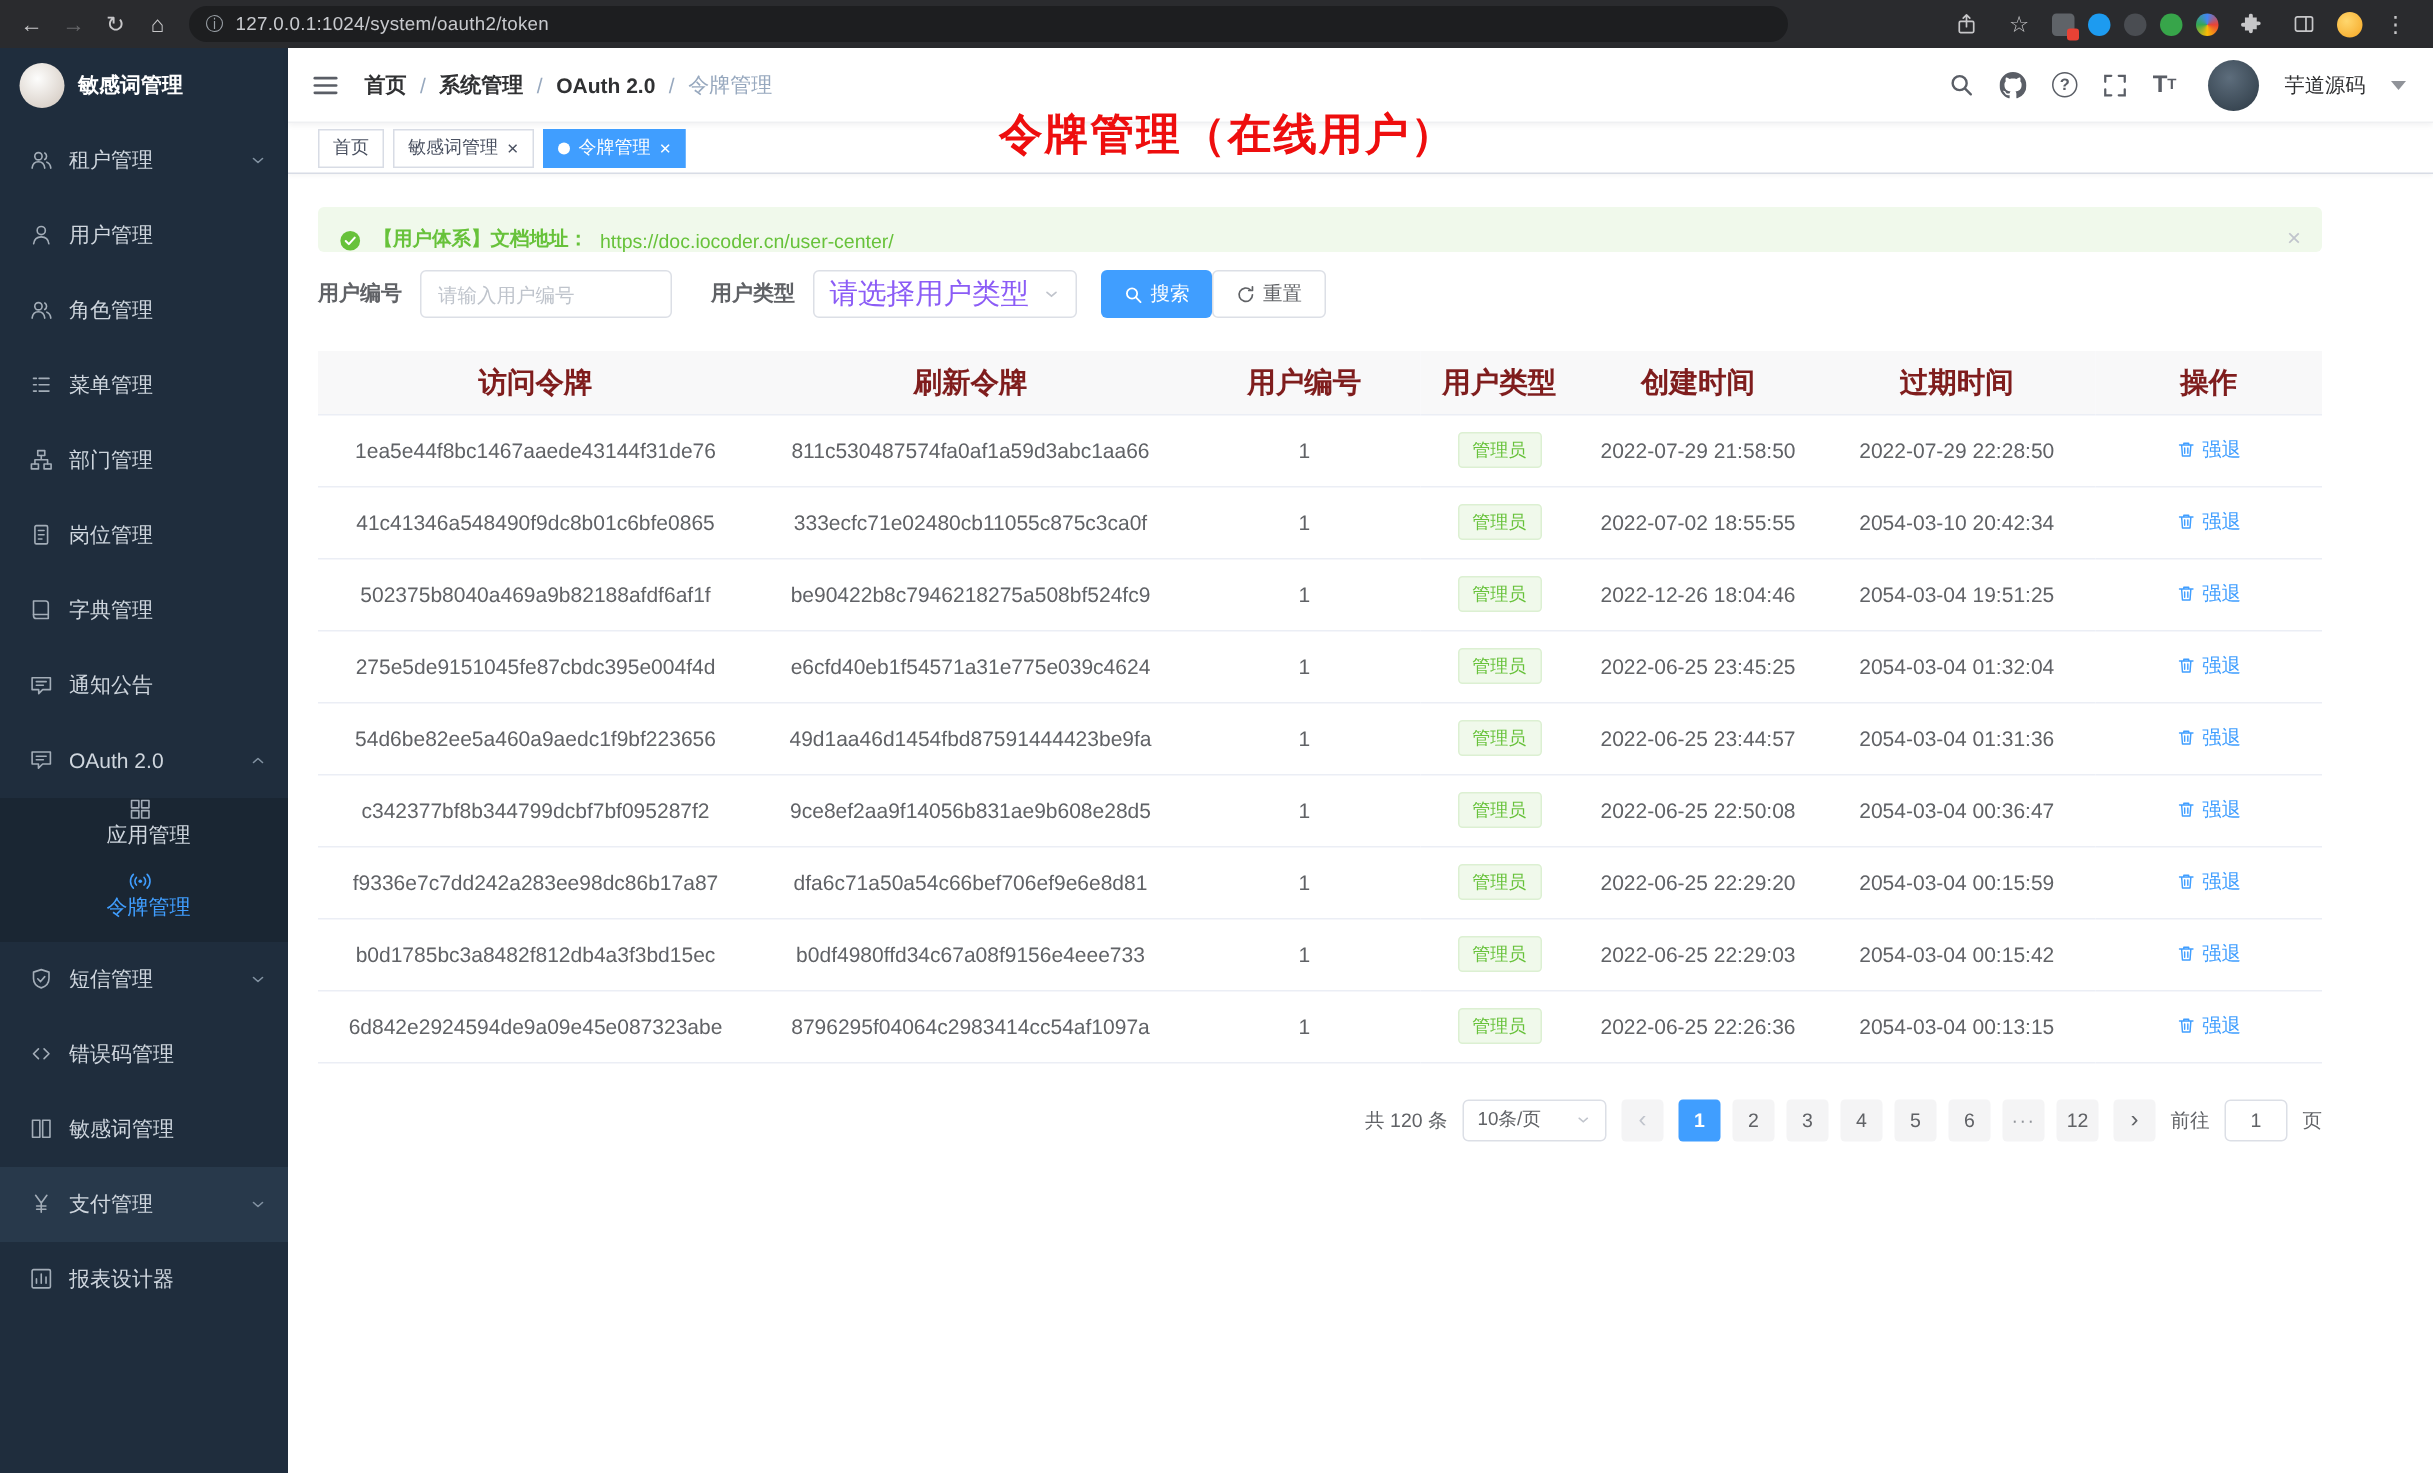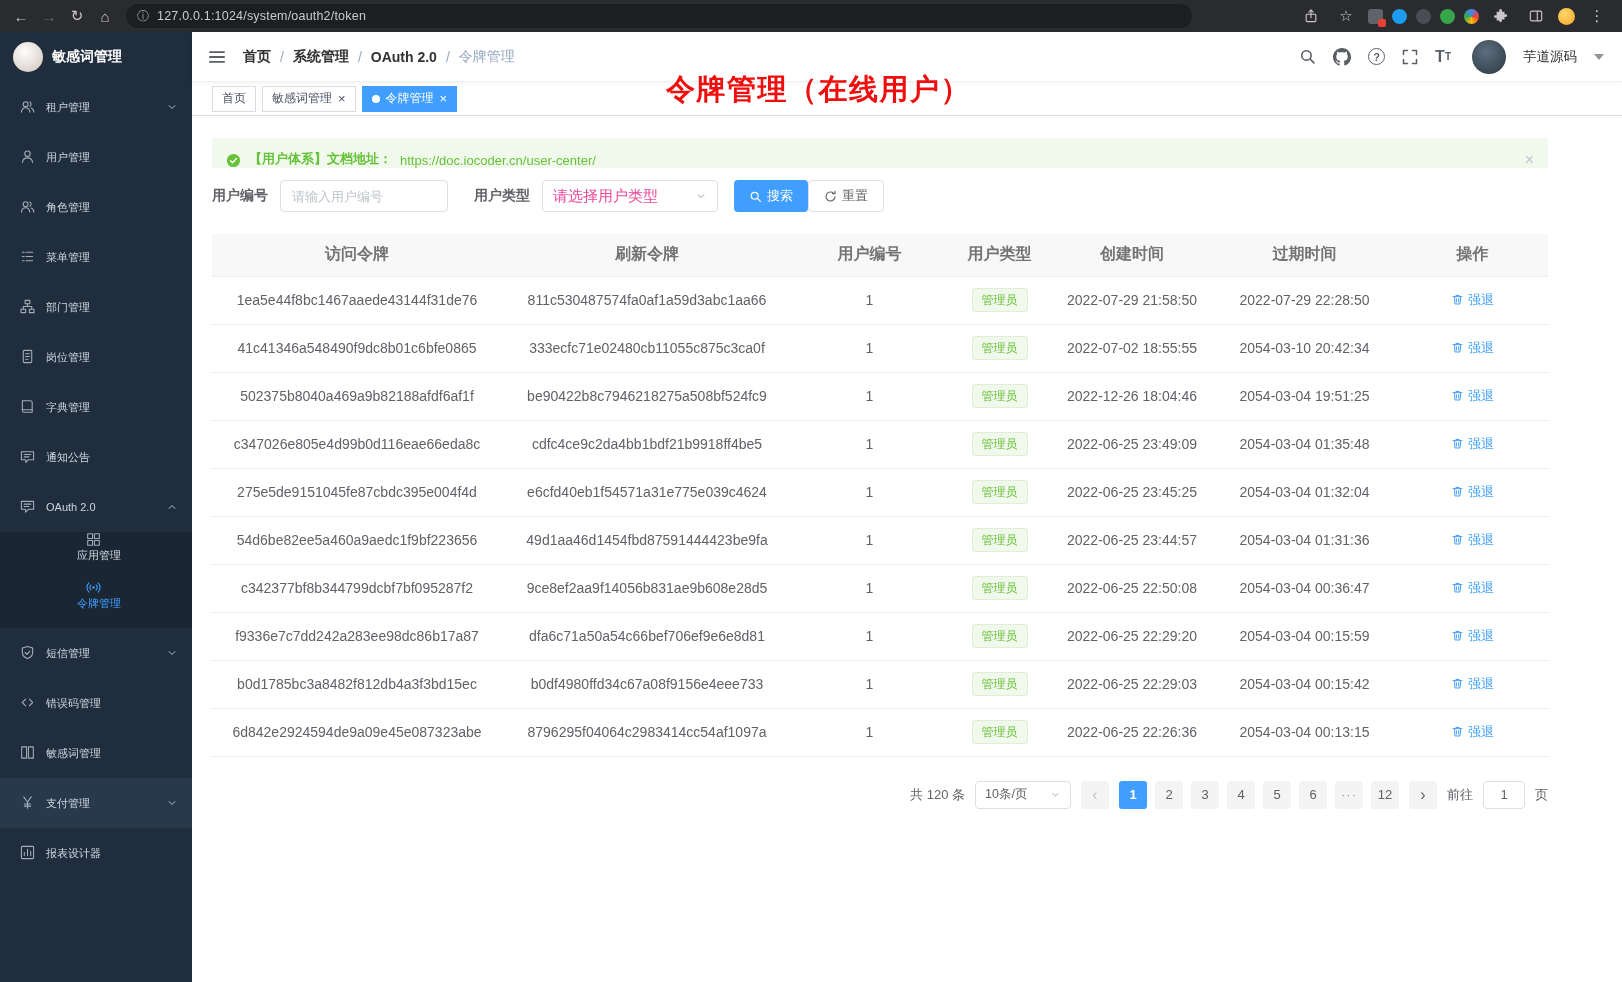--- a/index.html
+++ b/index.html
@@ -29,21 +29,21 @@
 
   
   .app { display:flex; height:950px; }
   .sidebar { width:192px; flex:none; background:#1f2d3d; display:flex; flex-direction:column; }
   .logo { height:50px; flex:none; display:flex; align-items:center; gap:9px; padding-left:13px; }
   .logo-avatar { width:30px; height:30px; border-radius:50%; flex:none;
                  background:radial-gradient(circle at 40% 35%, #fdfdfc, #cfc4ba); }
   .logo-title { color:#fff; font-size:14px; font-weight:700; white-space:nowrap; }
   .menu { flex:1; overflow:hidden; }
   .menu-item { height:50px; display:flex; align-items:center; padding:0 14px 0 20px;
-               font-size:11px; color:#cfd6de; cursor:pointer; white-space:nowrap; }
+               font-size:14px; color:#cfd6de; cursor:pointer; white-space:nowrap; }
   .menu-item.highlight { background:#28394b; }
   .mi-icon { width:16px; height:16px; margin-right:10px; color:#a3adb8; display:inline-flex; flex:none; }
   .mi-label { flex:1; overflow:hidden; }
   .mi-arrow { color:#8292a2; display:inline-flex; flex:none; }
   .submenu { background:#1a2633; }
   .submenu .menu-item { height:48px;flex-direction:column; }
   .menu-item.active, .menu-item.active .mi-icon { color:#409eff; }
 
   .main { flex:1; display:flex; flex-direction:column; min-width:0; background:#fff; }
 
@@ -84,29 +84,29 @@
   .alert-link { color:#67c23a; font-size:13px; text-decoration:none; cursor:pointer; }
   .alert-close { margin-left:auto; color:#c0c4cc; font-size:16px; cursor:pointer; line-height:1; }
 
   .filters { display:flex; align-items:center; margin-bottom:22px; }
   .flabel { font-size:14px; font-weight:700; color:#606266; margin-right:12px; white-space:nowrap; }
   .finput { width:168px; height:32px; border:1px solid #dcdfe6; border-radius:4px; padding:0 11px;
             font-size:13px; color:#606266; outline:none; margin-right:26px; font-family:inherit; }
   .finput::placeholder { color:#bfc4cc; }
   .fselect { width:176px; height:32px; border:1px solid #dcdfe6; border-radius:4px; display:flex;
              align-items:center; justify-content:space-between; padding:0 10px; margin-right:16px; cursor:pointer; }
-  .fsel-ph { color:#ec4899; font-size:15px; }
+  .fsel-ph { color:#8b5cf6; font-size:19px; }
   .fselect svg { color:#c0c4cc; }
   .btn { height:32px; border:none; border-radius:4px; display:inline-flex; align-items:center; gap:5px;
          font-size:13px; padding:0 15px; cursor:pointer; font-family:inherit; }
   .btn.primary { background:#409eff; color:#fff; }
   .btn.plain { background:#fff; border:1px solid #dcdfe6; color:#606266; }
 
   .data-table { width:100%; border-collapse:collapse; table-layout:fixed; }
-  .data-table th { height:42px; background:#f8f8f9; color:#737373; font-weight:700; font-size:16px;
+  .data-table th { height:42px; background:#f8f8f9; color:#7f1d1d; font-weight:700; font-size:19px;
                    text-align:center; border-bottom:1px solid #ebeef5; }
   .data-table td { height:48px; text-align:center; font-size:14px; color:#606266;
                    border-bottom:1px solid #ebeef5; overflow:hidden; white-space:nowrap; }
   .tag-success { display:inline-block; padding:2px 9px; background:#f0f9eb; border:1px solid #dcf0d2;
                  color:#67c23a; border-radius:3px; font-size:12px; line-height:18px; }
   .action-link { display:inline-flex; align-items:center; gap:4px; color:#409eff; font-size:13px; cursor:pointer; }
 
   .pager { display:flex; align-items:center; justify-content:flex-end; gap:10px; margin-top:24px;
            font-size:13px; color:#606266; }
   .psize { width:96px; height:28px; border:1px solid #dcdfe6; border-radius:4px; display:flex;
@@ -505,34 +505,20 @@
               <td>2022-12-26 18:04:46</td>
               <td>2054-03-04 19:51:25</td>
               <td><a class="action-link">
                   <svg viewBox="0 0 16 16" width="13" height="13" fill="none" stroke="currentColor" stroke-width="1.2" stroke-linecap="round" stroke-linejoin="round">
                     <path d="M2.5 4.5h11M6 4.5V3h4v1.5M4.2 4.5l.7 9h6.2l.7-9M6.7 7v4.2M9.3 7v4.2"></path>
                   </svg>
                   <span>强退</span>
                 </a></td>
             </tr>
             <tr>
-              <td>c347026e805e4d99b0d116eae66eda8c</td>
-              <td>cdfc4ce9c2da4bb1bdf21b9918ff4be5</td>
-              <td>1</td>
-              <td><span class="tag-success">管理员</span></td>
-              <td>2022-06-25 23:49:09</td>
-              <td>2054-03-04 01:35:48</td>
-              <td><a class="action-link">
-                  <svg viewBox="0 0 16 16" width="13" height="13" fill="none" stroke="currentColor" stroke-width="1.2" stroke-linecap="round" stroke-linejoin="round">
-                    <path d="M2.5 4.5h11M6 4.5V3h4v1.5M4.2 4.5l.7 9h6.2l.7-9M6.7 7v4.2M9.3 7v4.2"></path>
-                  </svg>
-                  <span>强退</span>
-                </a></td>
-            </tr>
-            <tr>
               <td>275e5de9151045fe87cbdc395e004f4d</td>
               <td>e6cfd40eb1f54571a31e775e039c4624</td>
               <td>1</td>
               <td><span class="tag-success">管理员</span></td>
               <td>2022-06-25 23:45:25</td>
               <td>2054-03-04 01:32:04</td>
               <td><a class="action-link">
                   <svg viewBox="0 0 16 16" width="13" height="13" fill="none" stroke="currentColor" stroke-width="1.2" stroke-linecap="round" stroke-linejoin="round">
                     <path d="M2.5 4.5h11M6 4.5V3h4v1.5M4.2 4.5l.7 9h6.2l.7-9M6.7 7v4.2M9.3 7v4.2"></path>
                   </svg>

